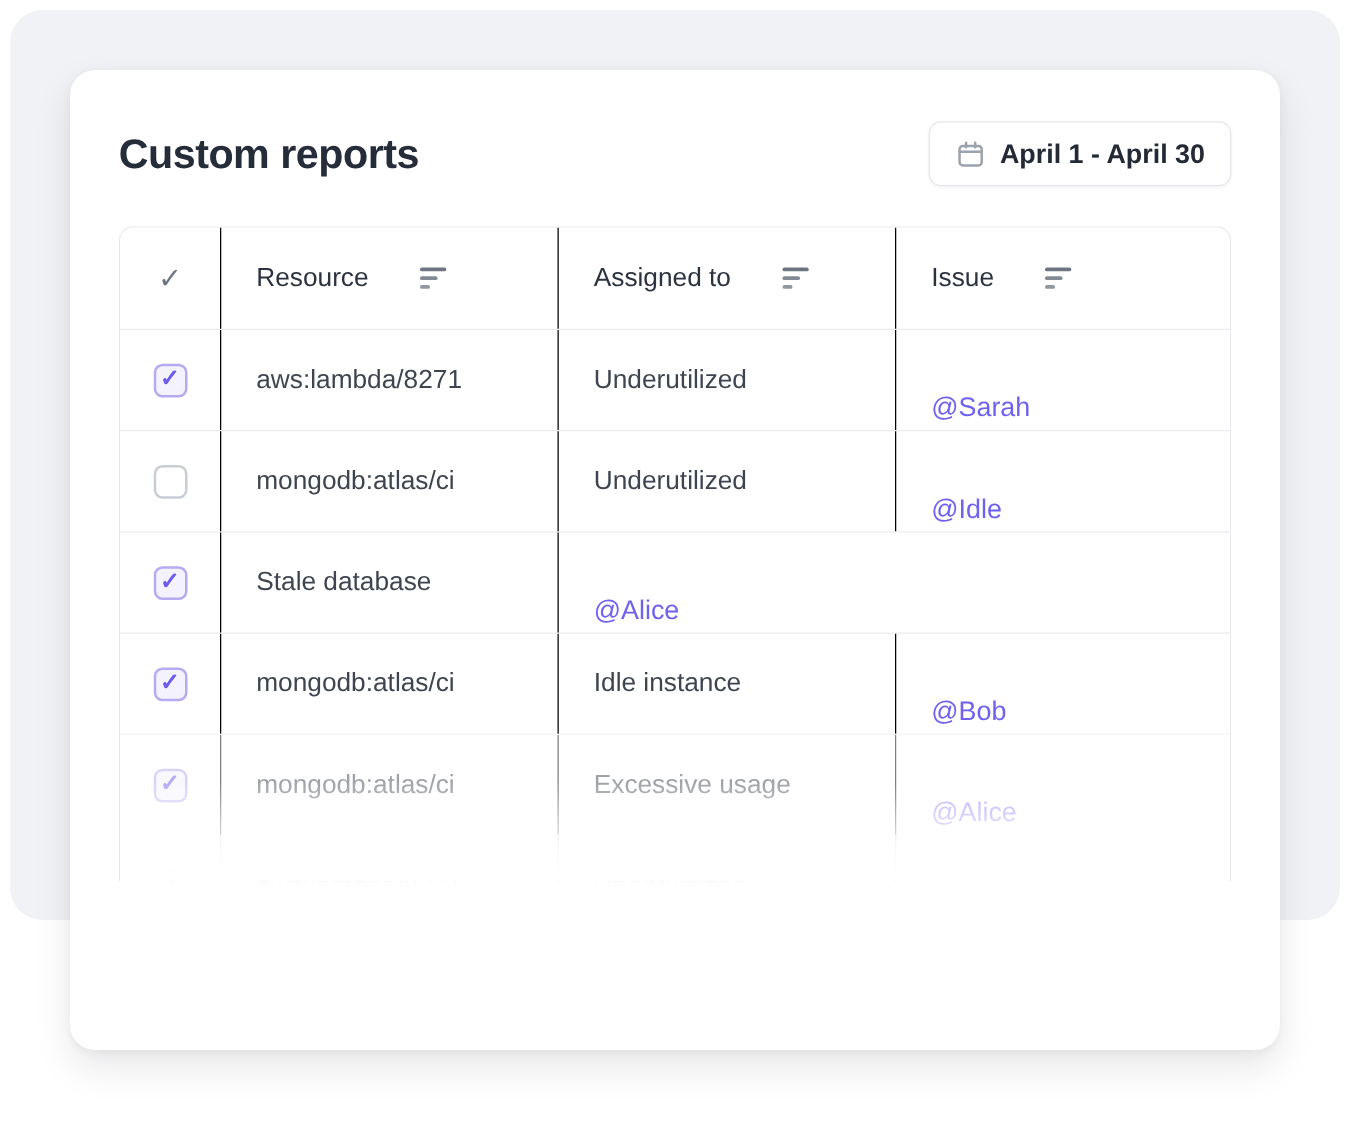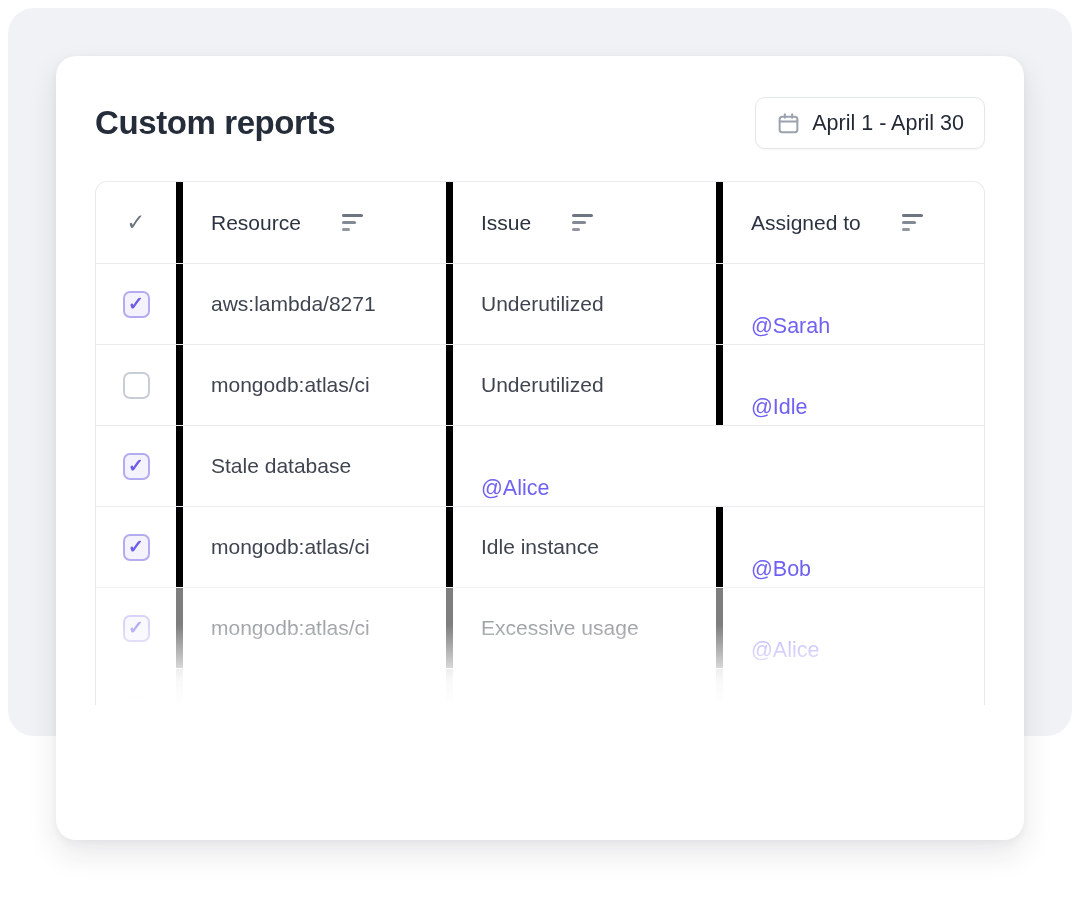--- a/index.html
+++ b/index.html
@@ -21,41 +21,41 @@
     margin-top: 41px; height: 52px;
     display: flex; align-items: center; justify-content: space-between;
   }
   .page-title {
     font-size: 33px; font-weight: 700; color: #262d3a; letter-spacing: -0.4px;
   }
   .date-btn {
     display: flex; align-items: center; gap: 11px;
     height: 52px; padding: 0 20px;
     background: #ffffff; border: 1px solid #e4e7ec; border-radius: 10px;
-    font-family: inherit; font-size: 21.5px; font-weight: 400; color: #232a36;
+    font-family: inherit; font-size: 21.5px; font-weight: 700; color: #232a36;
     box-shadow: 0 1px 2px rgba(20,24,34,.04); cursor: pointer;
   }
   .cal-icon { display: inline-flex; align-items: center; }
 
   
   .table-wrap {
     position: relative; margin-top: 32px; height: 524px;
     border: 1px solid #e8eaee; border-bottom: none;
     border-radius: 12px 12px 0 0; overflow: hidden; background: #fff;
   }
   .row {
     display: grid; grid-template-columns: 80px 270px 270px auto;
     height: 81px;
   }
   .trow { border-top: 1px solid #e9ebef; }
   .cell {
     display: flex; align-items: center; padding-left: 28px;
     font-size: 21px; color: #3f4550; overflow: hidden; white-space: nowrap;
   }
-  .cell + .cell { border-left: 7px solid #000000; gap: 28px; }
+  .cell + .cell { border-left: 1px solid #000000; gap: 28px; }
   .c-check { justify-content: center; padding-left: 0; }
 
   .hdr-label { font-size: 21px; font-weight: 500; color: #2c3340; }
   .hdr-check { color: #6e7582; font-size: 23px; font-weight: 500; }
   .sort { display: inline-flex; flex-direction: column; gap: 4px; margin-left: 13px; cursor: pointer; }
   .sort i { display: block; height: 3px; border-radius: 2px; background: #6e7582; }
   .sort i:nth-child(1) { width: 21px; }
   .sort i:nth-child(2) { width: 14px; opacity: .85; }
   .sort i:nth-child(3) { width: 8px;  opacity: .75; }
 
@@ -114,35 +114,35 @@
         </div>
         <div class="cell">
           <span class="hdr-label">Resource</span>
           <span class="sort">
               <i></i>
               <i></i>
               <i></i>
             </span>
         </div>
         <div class="cell">
+          <span class="hdr-label">Assigned to</span>
+          <span class="sort">
+              <i></i>
+              <i></i>
+              <i></i>
+            </span>
+        </div>
+        <div class="cell">
           <span class="hdr-label">Issue</span>
           <span class="sort">
               <i></i>
               <i></i>
               <i></i>
             </span>
         </div>
-        <div class="cell">
-          <span class="hdr-label">Assigned to</span>
-          <span class="sort">
-              <i></i>
-              <i></i>
-              <i></i>
-            </span>
-        </div>
       </div>
       <div id="rows">
   <div class="row trow">
     <div class="cell c-check">
       <span class="checkbox checked">
         <span class="tick">✓</span>
       </span>
     </div>
     <div class="cell">
       <span>aws:lambda/8271</span>

